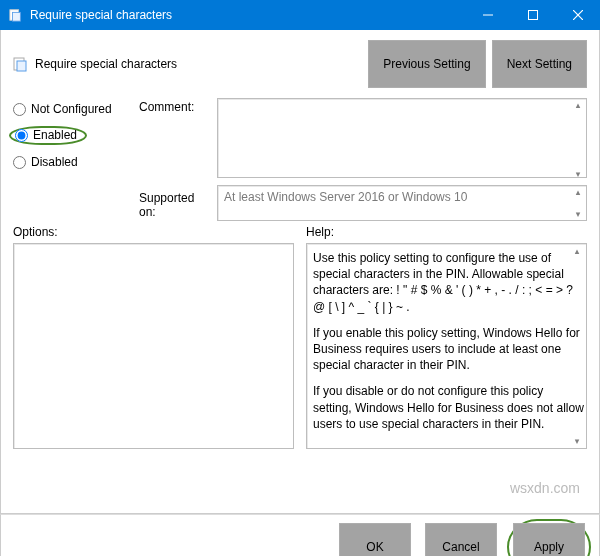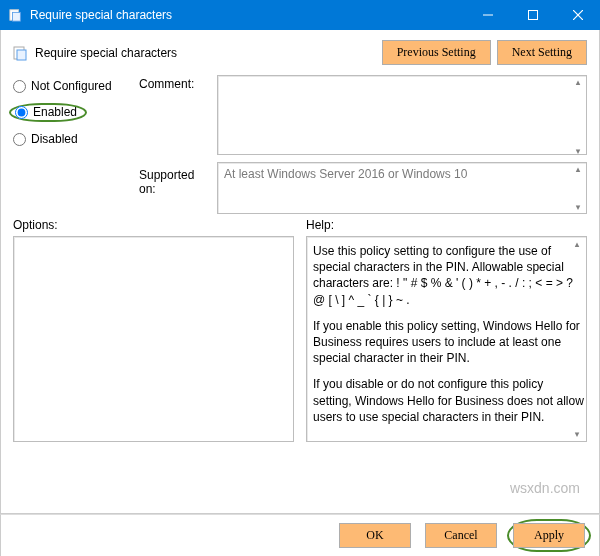--- a/index.html
+++ b/index.html
@@ -7,31 +7,31 @@
     .titlebar { background: #0078d7; color: #fff; height: 30px; display: flex; align-items: center; padding-left: 8px; }
     .titlebar-icon { width: 16px; height: 16px; margin-right: 6px; display: inline-flex; align-items: center; justify-content: center; }
     .titlebar-title { flex: 1; font-size: 12px; }
     .titlebar-buttons { display: flex; height: 100%; }
     .titlebar-btn { width: 45px; display: flex; align-items: center; justify-content: center; cursor: pointer; }
     .content { padding: 10px 12px 0 12px; height: 484px; background: #fff; border: 1px solid #ccc; border-top: none; }
     .header-row { display: flex; align-items: center; margin-bottom: 10px; }
     .header-left { display: flex; align-items: center; flex: 1; }
     .header-icon { width: 16px; height: 16px; margin-right: 6px; }
     .nav-buttons { display: flex; gap: 6px; }
-    .btn { background: #fdba74; border: 1px solid #adadad; padding: 4px 14px; font-size: 12px; cursor: pointer; font-family: Liberation Serif, serif; }
+    .btn { background: #a3a3a3; border: 1px solid #adadad; padding: 16px 14px; font-size: 12px; cursor: pointer; font-family: Liberation Sans, sans-serif; }
     .main-grid { display: grid; grid-template-columns: 120px 72px 1fr; gap: 4px 6px; align-items: start; }
     .radio-group { grid-column: 1; padding-top: 4px; }
     .radio-item { display: flex; align-items: center; margin-bottom: 10px; cursor: pointer; }
     .radio-item input { margin-right: 5px; }
     .enabled-highlight { border: 2px solid #4a8c2a; border-radius: 50%/60%; padding: 0px 8px 1px 4px; display: inline-flex; align-items: center; margin-left: -4px;}
     .label-col { grid-column: 2; padding-top: 2px; }
     .label-col.label2 { padding-top: 6px; }
     .field-col { grid-column: 3; }
     .comment-box { width: 100%; height: 80px; border: 1px solid #bdbdbd; box-shadow: inset 1px 1px 0 #e8e8e8; resize: none; font-family: inherit; font-size: 12px; padding: 2px 4px; background: #fff; }
-    .supported-box { width: 100%; height: 52px; border: 1px solid #bdbdbd; box-shadow: inset 1px 1px 0 #e8e8e8; font-family: inherit; font-size: 12px; padding: 4px 6px; background: #fff; color: #7a7a7a; overflow: hidden; resize: none; }
+    .supported-box { width: 100%; height: 36px; border: 1px solid #bdbdbd; box-shadow: inset 1px 1px 0 #e8e8e8; font-family: inherit; font-size: 12px; padding: 4px 6px; background: #fff; color: #7a7a7a; overflow: hidden; resize: none; }
     .scrollbar-hint { position: absolute; right: 1px; top: 2px; bottom: 2px; width: 16px; color: #808080; font-size: 9px; display:flex; flex-direction:column; justify-content:space-between; align-items:center; }
     .field-wrap { position: relative; }
     .lower-section { display: flex; gap: 12px; margin-top: 4px; }
     .lower-col { flex: 1; display: flex; flex-direction: column; }
     .lower-label { margin-bottom: 4px; }
     .options-box { flex: 1; border: 1px solid #bdbdbd; box-shadow: inset 1px 1px 0 #e8e8e8; background: #fff; height: 246px; }
     .help-box { flex: 1; border: 1px solid #bdbdbd; box-shadow: inset 1px 1px 0 #e8e8e8; background: #fff; height: 246px; padding: 6px 2px 6px 6px; font-size: 12px; overflow: hidden; position: relative; }
     .help-box p { margin-bottom: 10px; line-height: 1.35; }
     .footer { border: 1px solid #ccc; border-top: 1px solid #ddd; padding: 8px 12px; display: flex; justify-content: flex-end; gap: 14px; background: #fff; }
     .footer .btn { min-width: 72px; }

